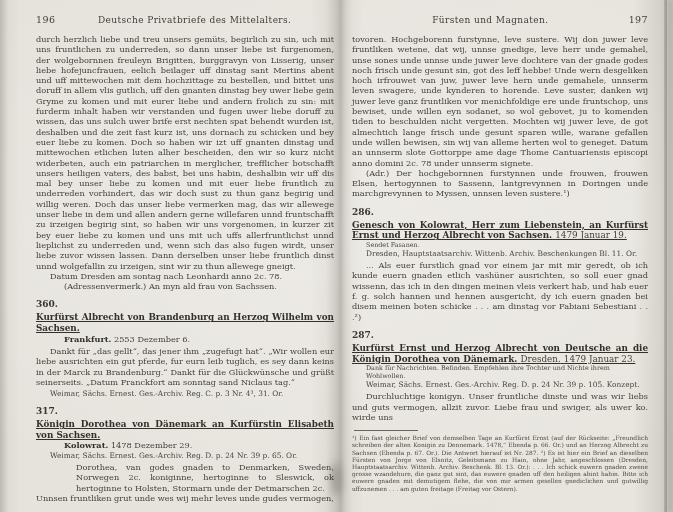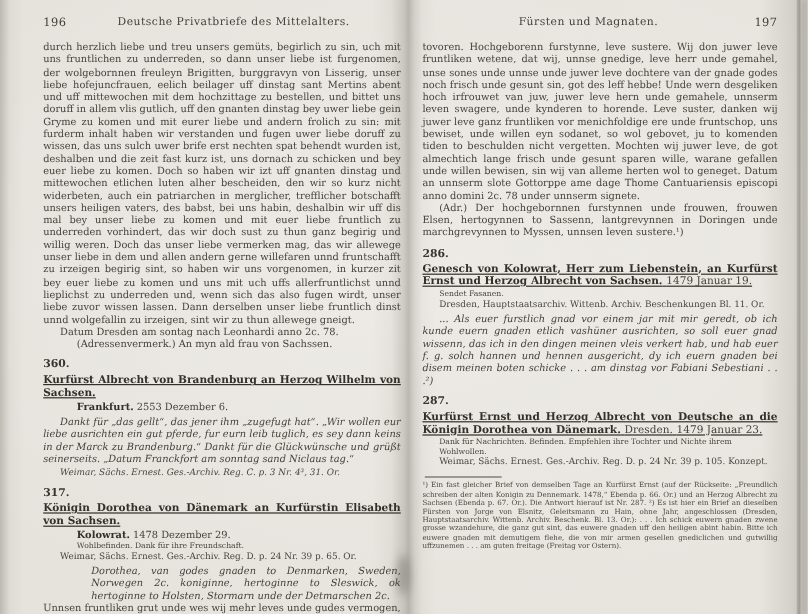--- a/index.html
+++ b/index.html
@@ -26,38 +26,38 @@
     background:linear-gradient(to right,rgba(100,96,88,.25),rgba(100,96,88,.45));
     box-shadow:-8px 0 6px -4px rgba(100,96,88,.18), 4px 0 4px rgba(150,146,138,.5);
   }
   .edge-left{
     position:absolute;left:0;top:0;width:8px;height:512px;
     background:linear-gradient(to right,rgba(90,86,78,.22),rgba(90,86,78,0));
   }
   .page{position:absolute;top:14px;width:298px;}
   #left-page{left:36px;}
   #right-page{left:352px;width:296px;}
-  .runhead{display:flex;align-items:flex-start;font-size:9px;letter-spacing:.4px;margin-bottom:9px;color:#423d36;}
+  .runhead{display:flex;align-items:flex-end;font-size:9px;letter-spacing:.4px;margin-bottom:9px;color:#423d36;}
   .runhead .pnum{font-size:9.5px;}
   .runhead .rtitle{flex:1;text-align:center;}
   .body-text{font-size:8.2px;line-height:10.3px;text-align:justify;}
   .indent1{padding-left:14px;}
   .indent2{padding-left:28px;}
   .firstline{text-indent:14px;}
   .secnum{text-align:left;font-weight:bold;font-size:9px;margin:8px 0 3px 0;color:#3a352e;}
   .sechead{font-weight:bold;font-size:8.8px;line-height:10.6px;text-align:justify;color:#332f29;text-decoration:underline;}
   .sechead .dt{font-weight:normal;color:#46413a;}
   .subline{font-size:8.2px;line-height:10.3px;}
   .subline .pl{font-weight:bold;color:#332f29;}
   .regest{font-size:6.4px;line-height:8px;color:#4a453e;}
   .archive{font-size:7.4px;line-height:9.2px;color:#4a453e;}
   .intit{font-size:8.2px;line-height:10.3px;text-align:justify;padding-left:40px;}
   .fnrule{width:64px;border:0;border-top:1px solid #6b665e;margin:8px 0 4px 2px;}
   .footnote{font-size:5.9px;line-height:7.2px;text-align:justify;color:#4c473f;}
-  .sp{margin-top:2px;font-style:italic;}
+  .sp{margin-top:2px;}
 </style>
 </head>
 <body>
 
 <div id="scan">
   <div class="edge-left"></div>
   <div class="gutter"></div>
   <div class="gutter-smudge"></div>
   <div class="edge-right"></div>
 
@@ -79,21 +79,20 @@
     </div>
     <div class="body-text firstline sp">Dankt für „das gellt“, das jener ihm „zugefugt hat“. „Wir wollen eur liebe ausrichten ein gut pferde, fur eurn leib tuglich, es sey dann keins in der Marck zu Brandenburg.“ Dankt für die Glückwünsche und grüßt seinerseits. „Datum Franckfort am sonntag sand Niclaus tag.“</div>
     <div class="archive indent1 sp">Weimar, Sächs. Ernest. Ges.-Archiv.  Reg. C. p. 3 Nr. 4³, 31.  Or.</div>
 
     <div class="secnum">317.</div>
     <div class="sechead">Königin Dorothea von Dänemark an Kurfürstin Elisabeth von Sachsen.</div>
     <div class="subline indent2">
       <span class="pl">Kolowrat.</span>
       <span class="dt">1478 Dezember 29.</span>
     </div>
-    <div class="regest indent2">Wohlbefinden.  Dank für ihre Freundschaft.</div>
     <div class="archive indent1">Weimar, Sächs. Ernest. Ges.-Archiv.  Reg. D. p. 24 Nr. 39 p. 65.  Or.</div>
     <div class="intit sp">Dorothea, van godes gnaden to Denmarken, Sweden, Norwegen 2c. koniginne, hertoginne to Sleswick, ok hertoginne to Holsten, Stormarn unde der Detmarschen 2c.</div>
     <div class="body-text">Unnsen fruntliken grut unde wes wij mehr leves unde gudes vermogen,</div>
   </div>
 
   <div class="page" id="right-page">
     <div class="runhead">
       <span class="rtitle">Fürsten und Magnaten.</span>
       <span class="pnum">197</span>
     </div>
@@ -111,17 +110,18 @@
     <div class="body-text firstline sp">... Als euer furstlich gnad vor einem jar mit mir geredt, ob ich kunde euern gnaden etlich vashüner ausrichten, so soll euer gnad wissenn, das ich in den dingen meinen vleis verkert hab, und hab euer f. g. solch hannen und hennen ausgericht, dy ich euern gnaden bei disem meinen boten schicke . . . am dinstag vor Fabiani Sebestiani . . .²)</div>
 
     <div class="secnum">287.</div>
     <div class="sechead">
       <span>Kurfürst Ernst und Herzog Albrecht von Deutsche an die Königin Dorothea von Dänemark.</span>
       <span class="dt">Dresden.</span>
       <span class="dt">1479 Januar 23.</span>
     </div>
     <div class="regest indent1">Dank für Nachrichten.  Befinden.  Empfehlen ihre Tochter und Nichte ihrem Wohlwollen.</div>
     <div class="archive indent1">Weimar, Sächs. Ernest. Ges.-Archiv.  Reg. D. p. 24 Nr. 39 p. 105.  Konzept.</div>
+    <div class="body-text firstline sp">Durchluchtige konigyn. Unser fruntliche dinste und was wir liebs und guts vermogen, allzit zuvor. Liebe frau und swiger, als uwer ko. wirde uns</div>
 
     <hr class="fnrule">
     <div class="footnote">¹) Ein fast gleicher Brief von demselben Tage an Kurfürst Ernst (auf der Rückseite: „Freundlich schreiben der alten Konigin zu Dennemark. 1478,“ Ebenda p. 66. Or.) und an Herzog Albrecht zu Sachsen (Ebenda p. 67. Or.). Die Antwort hierauf ist Nr. 287. ²) Es ist hier ein Brief an dieselben Fürsten von Jorge von Elsnitz, Geleitsmann zu Hain, ohne Jahr, angeschlossen (Dresden, Hauptstaats­archiv. Wittenb. Archiv. Beschenk. Bl. 13. Or.): . . . Ich schick euwern gnaden zwene grosse wzandehure, die ganz gut sint, das euwere gnaden uff den heiligen abint habin. Bitte ich euwere gnaden mit demutigem flehe, die von mir armen gesellen gnediclichen und gutwillig uffzunemen . . . am guten freitage (Freitag vor Ostern).</div>
   </div>
 </div>
 
 </body></html>

